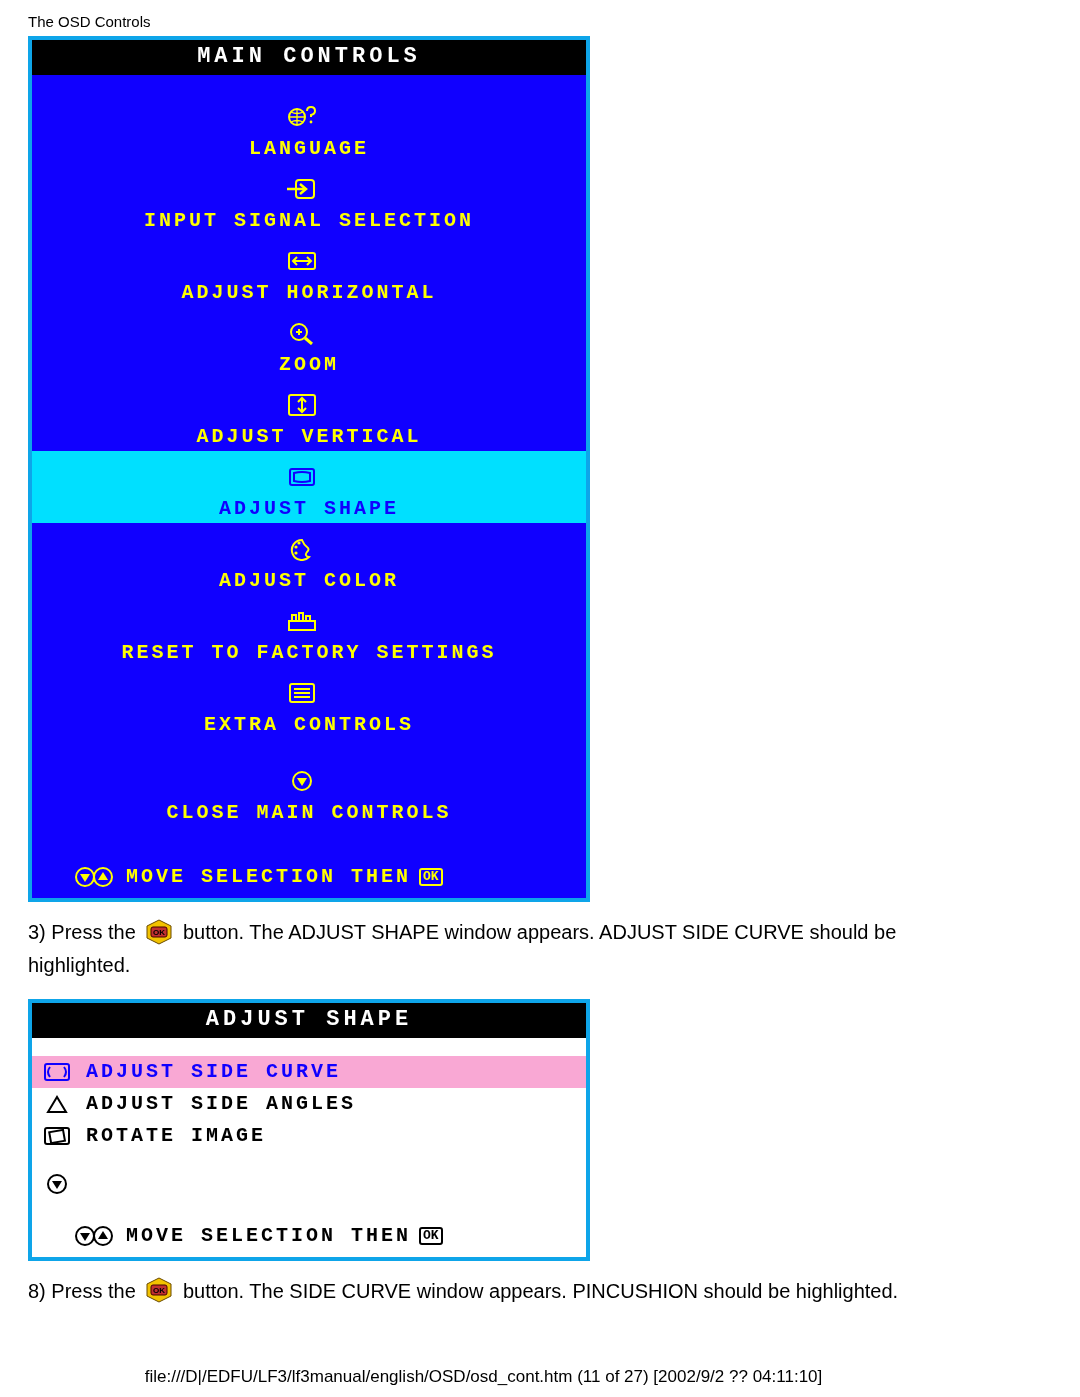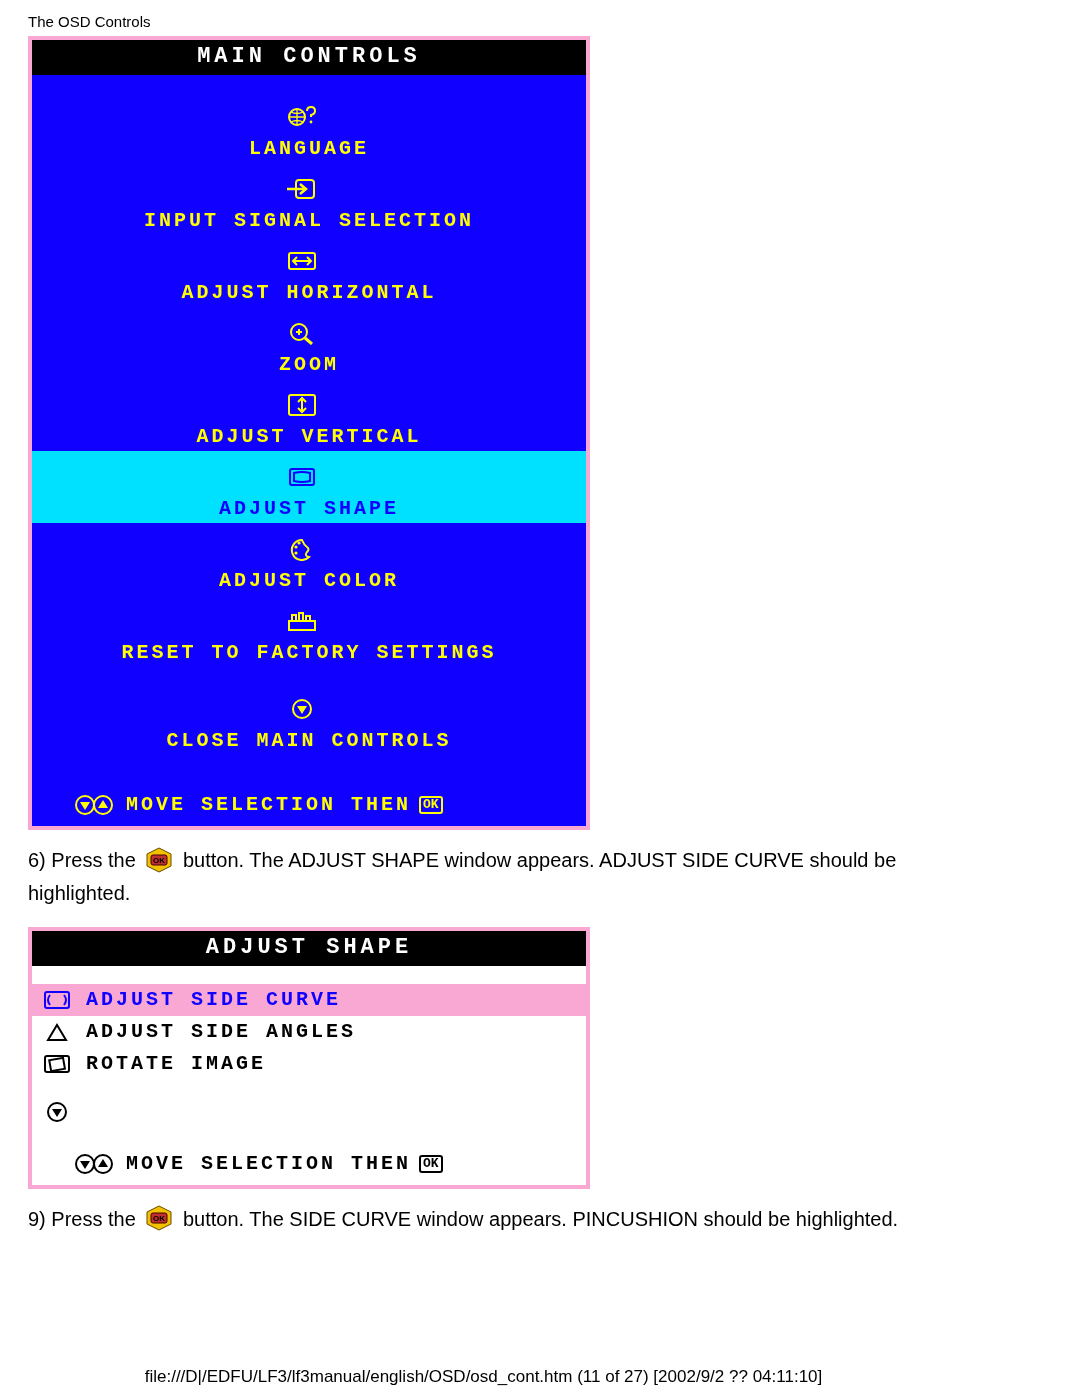--- a/index.html
+++ b/index.html
@@ -18,21 +18,21 @@
   }
   .page-title {
     font-family: Arial, Helvetica, sans-serif;
     font-size: 15px;
     color: #000;
     margin: 0 0 6px 0;
   }
 
   
   .osd {
-    border: 4px solid #f9a8d4;
+    border: 4px solid #0ea5e9;
     width: 554px;
     font-family: "Courier New", Courier, monospace;
     font-weight: bold;
     letter-spacing: 3px;
     font-size: 20px;
     line-height: 1;
     margin-bottom: 14px;
   }
   .osd.blue  { background: #1000ff; color: #ffff00; }
   .osd.white { background: #ffffff; color: #000000; }
@@ -298,20 +298,28 @@
       <span class="label-cell">ADJUST COLOR</span>
     </div>
     <div class="osd-row">
       <span class="icon-cell">
           <svg width="30" height="24">
             <use href="#sym-factory-reset"></use>
           </svg>
         </span>
       <span class="label-cell">RESET TO FACTORY SETTINGS</span>
     </div>
+    <div class="osd-row">
+      <span class="icon-cell">
+          <svg width="30" height="24">
+            <use href="#sym-extra-controls"></use>
+          </svg>
+        </span>
+      <span class="label-cell">EXTRA CONTROLS</span>
+    </div>
 
     <div class="osd-gap"></div>
     <div class="osd-row">
       <span class="icon-cell">
           <svg width="30" height="24">
             <use href="#sym-down-circle"></use>
           </svg>
         </span>
       <span class="label-cell">CLOSE MAIN CONTROLS</span>
     </div>
@@ -322,21 +330,21 @@
           <svg width="44" height="24">
             <use href="#sym-up-down-circles"></use>
           </svg>
         </span>
       <span>MOVE SELECTION THEN</span>
       <span class="ok-badge">OK</span>
     </div>
   </div>
 
   <p class="instr">
-    <span>6) Press the </span><span class="ok-btn"><svg width="30" height="26">
+    <span>3) Press the </span><span class="ok-btn"><svg width="30" height="26">
           <use href="#sym-ok-button"></use>
         </svg></span><span> button. The ADJUST SHAPE window appears. ADJUST SIDE CURVE should be highlighted.</span>
   </p>
 
   <div class="osd white">
     <div class="osd-header">ADJUST SHAPE</div>
     <div class="osd-white-strip"></div>
 
     <div class="osd-row highlight-cyan-black">
       <span class="icon-cell">
@@ -378,19 +386,19 @@
           <svg width="44" height="24">
             <use href="#sym-up-down-circles"></use>
           </svg>
         </span>
       <span>MOVE SELECTION THEN</span>
       <span class="ok-badge">OK</span>
     </div>
   </div>
 
   <p class="instr">
-    <span>9) Press the </span><span class="ok-btn"><svg width="30" height="26">
+    <span>8) Press the </span><span class="ok-btn"><svg width="30" height="26">
           <use href="#sym-ok-button"></use>
         </svg></span><span> button. The SIDE CURVE window appears. PINCUSHION should be highlighted.</span>
   </p>
 
   <div class="footer-path">file:///D|/EDFU/LF3/lf3manual/english/OSD/osd_cont.htm (11 of 27) [2002/9/2 ?? 04:11:10]</div>
 </div>
 
 </body></html>

